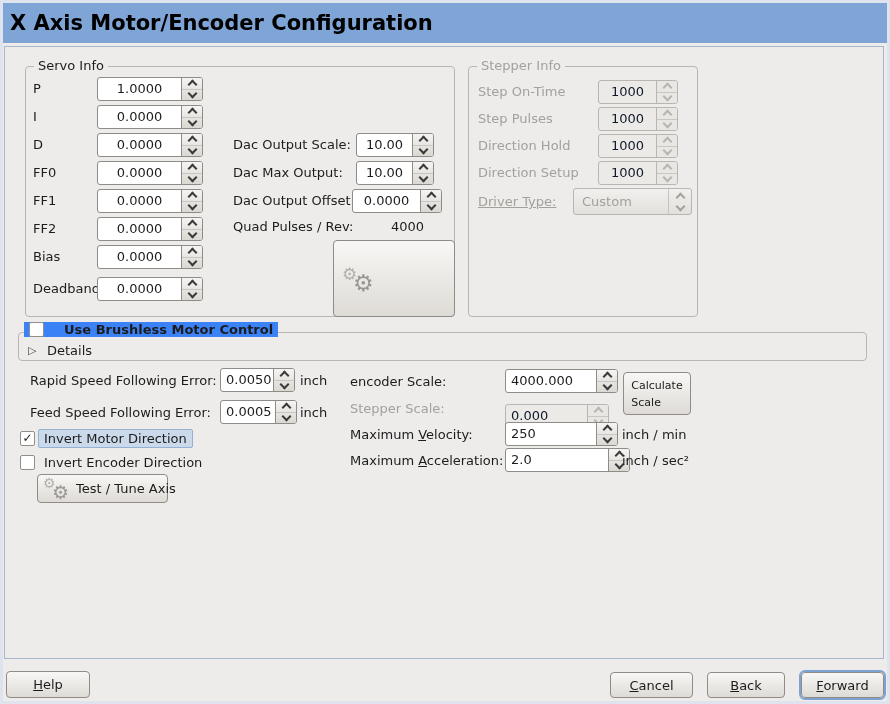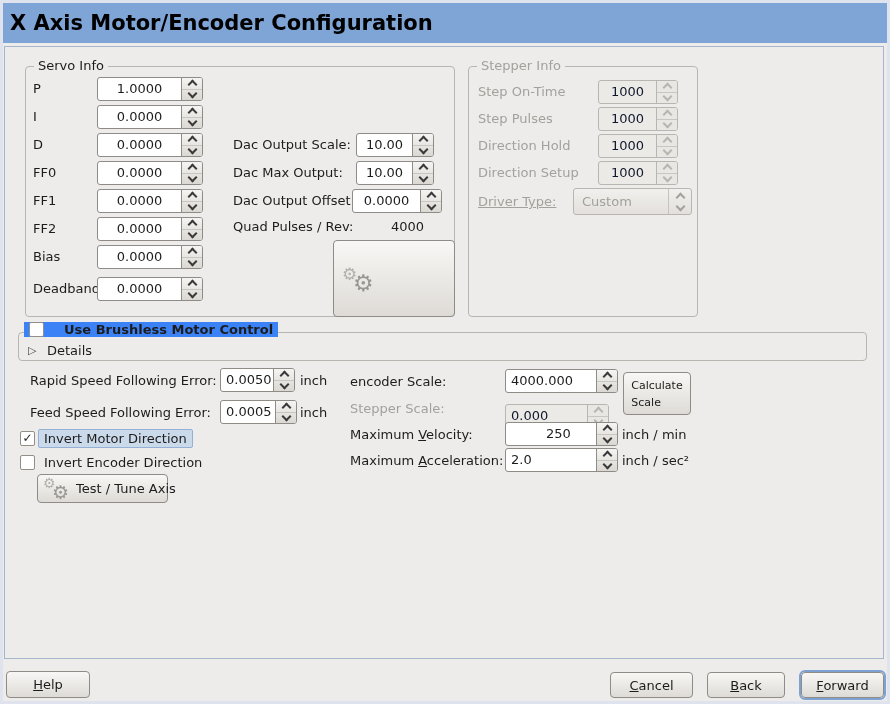--- a/index.html
+++ b/index.html
@@ -329,34 +329,34 @@
     <span class="btns">
       <span class="half">
         <i class="cu"></i>
       </span>
       <span class="half h2">
         <i class="cd"></i>
       </span>
     </span>
   </div>
 <span class="lbl" style="left:350px;top:427px;"><span>Maximum </span><u>V</u><span>elocity:</span></span>
-<div class="spin" style="left:505px;top:422px;width:113px;padding-left:35px;">
+<div class="spin" style="left:505px;top:422px;width:113px;">
     <span class="val">250</span>
     <span class="btns">
       <span class="half">
         <i class="cu"></i>
       </span>
       <span class="half h2">
         <i class="cd"></i>
       </span>
     </span>
   </div>
 <span class="lbl" style="left:622px;top:427px;">inch / min</span>
 <span class="lbl" style="left:350px;top:453px;"><span>Maximum </span><u>A</u><span>cceleration:</span></span>
-<div class="spin" style="left:505px;top:448px;width:113px;">
+<div class="spin" style="left:505px;top:448px;width:125px;">
     <span class="val">2.0</span>
     <span class="btns">
       <span class="half">
         <i class="cu"></i>
       </span>
       <span class="half h2">
         <i class="cd"></i>
       </span>
     </span>
   </div>

